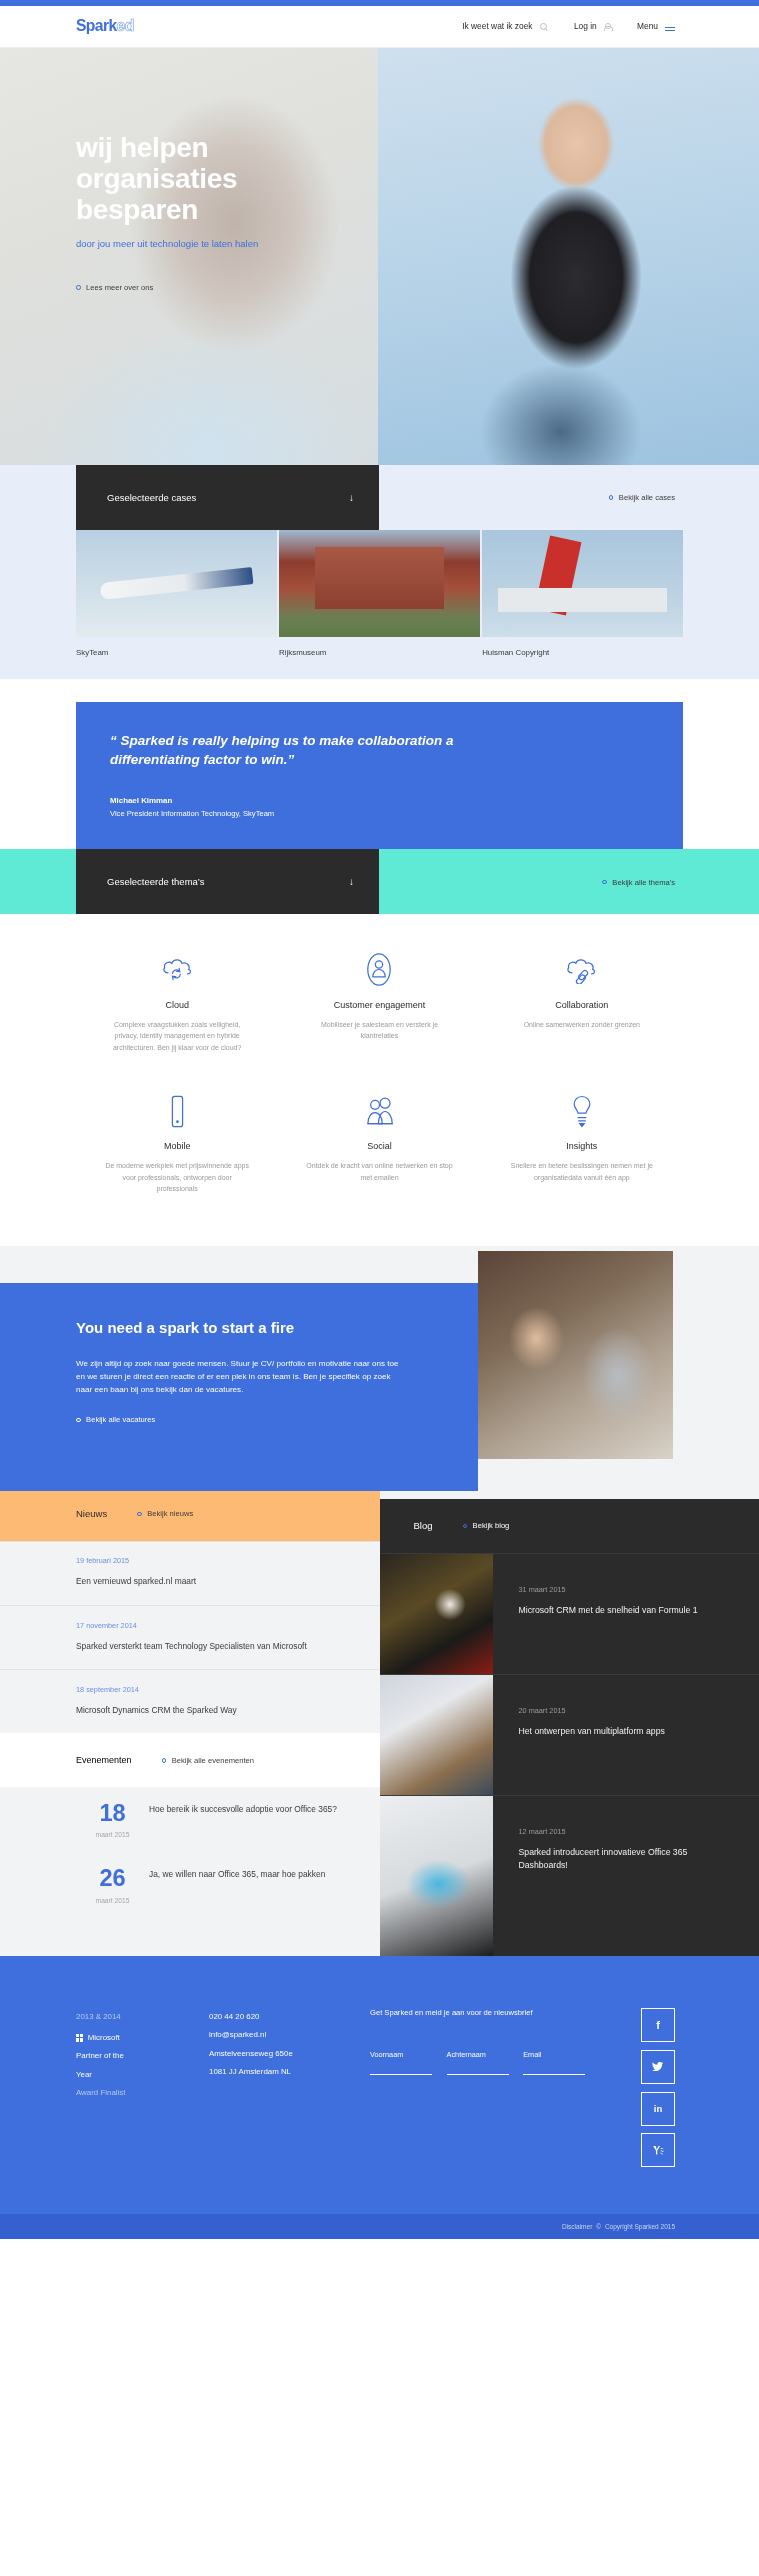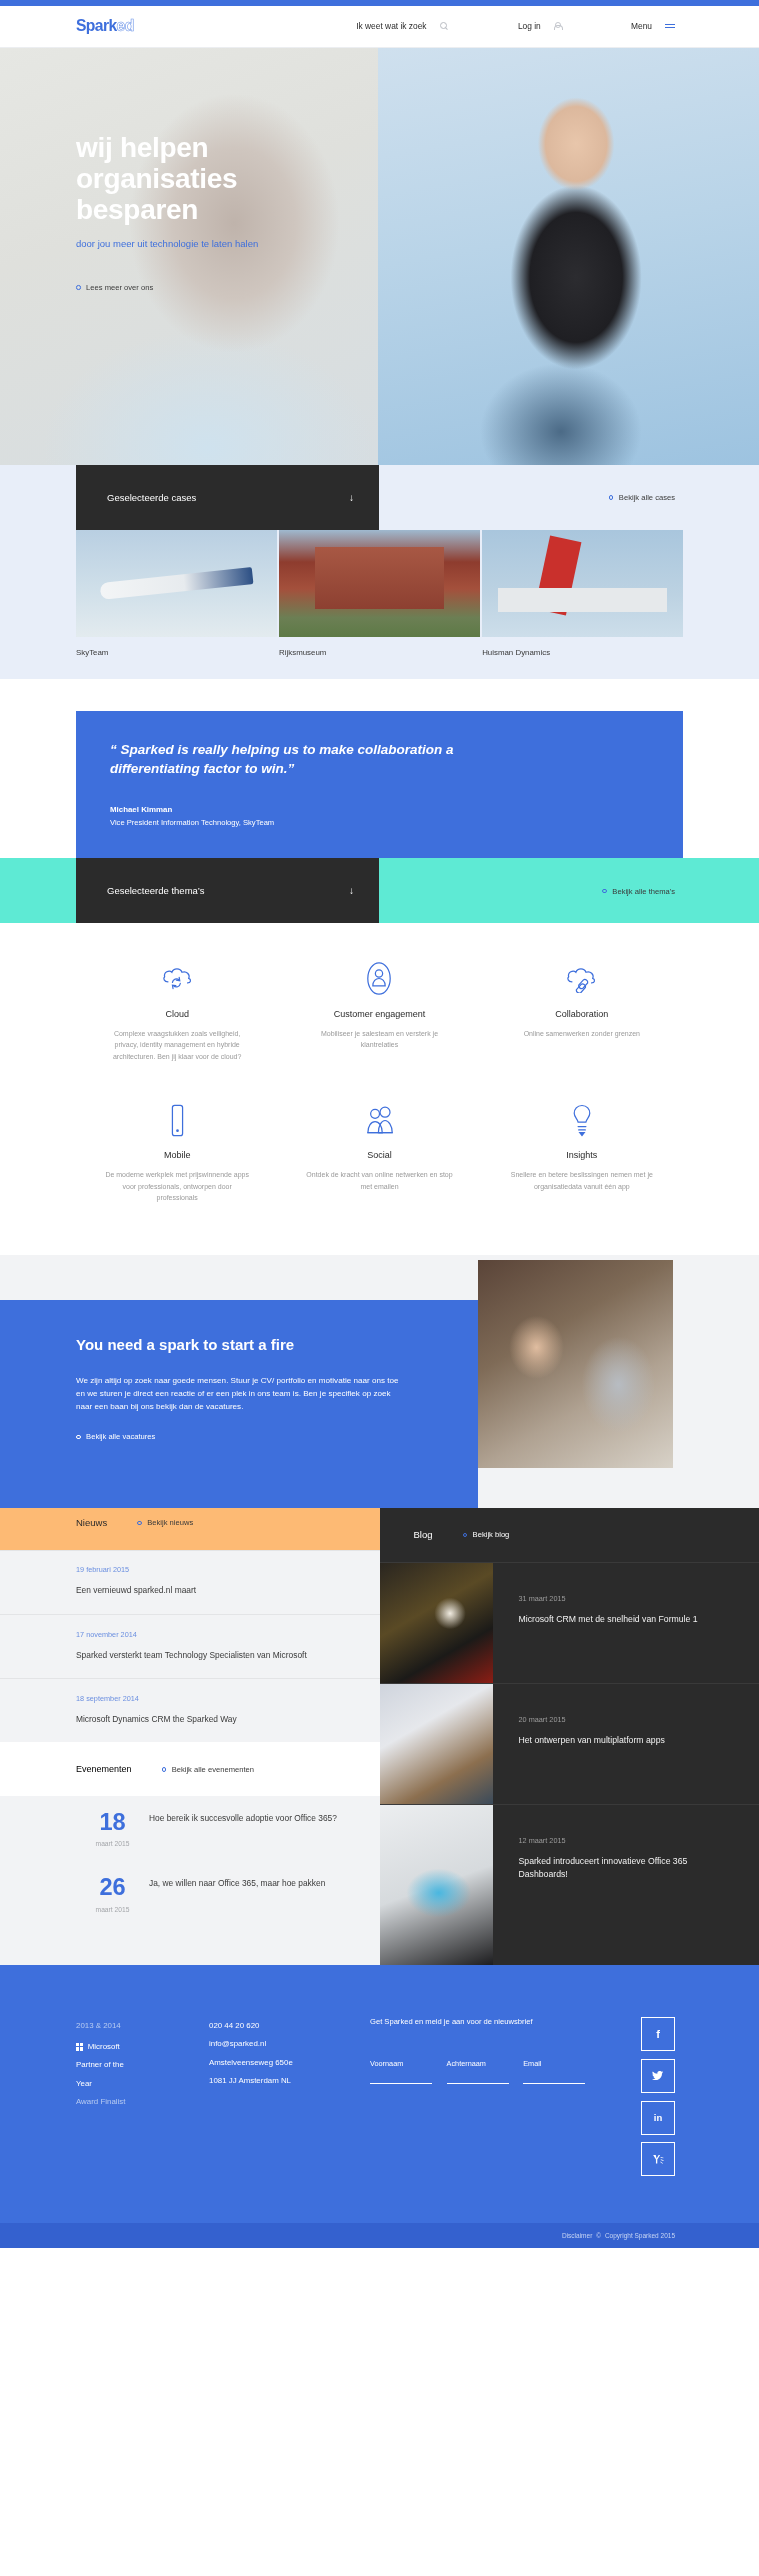--- a/index.html
+++ b/index.html
@@ -27,21 +27,21 @@
   .logo { margin-left: 76px; display: flex; align-items: flex-end; }
   .logo .spark {
     font-size: 15.7px; font-weight: bold; color: #3e6fdc;
     letter-spacing: -0.6px; line-height: 1;
   }
   .logo .ed {
     font-size: 15.7px; font-weight: bold; color: transparent;
     -webkit-text-stroke: 0.6px #6b93e8; line-height: 1; letter-spacing: -0.6px;
   }
   .nav { margin-left: auto; display: flex; align-items: center; gap: 26px; padding-right: 84px; }
-  .nav-item { display: flex; align-items: center; gap: 13px; cursor: pointer; margin-left: 44px; }
+  .nav-item { display: flex; align-items: flex-end; gap: 7px; cursor: pointer; }
   .nav-item span.lbl { font-size: 8.4px; color: #2b2b2b; }
   .icon-search { width: 8.4px; height: 8.4px; position: relative; display:inline-block; }
   .icon-search::before {
     content: ""; position: absolute; width: 5.6px; height: 5.6px;
     border: 0.8px solid #b9bcc2; border-radius: 50%; top: 0; left: 0;
   }
   .icon-search::after {
     content: ""; position: absolute; width: 2.8px; height: 0.8px;
     background: #b9bcc2; transform: rotate(45deg); bottom: 1.1px; right: 0px;
   }
@@ -141,21 +141,21 @@
     content:""; position:absolute; left:30%; top:8%; width:16%; height:70%;
     background:#c9302c; transform:rotate(12deg);
   }
   .case-img.c3::after {
     content:""; position:absolute; left:8%; top:55%; width:84%; height:22%;
     background:#e6e9eb;
   }
   .case-label { padding-top:11.2px; font-size:7.9px; color:#3a3a3a; }
 
   
-  .quote-wrap { background:#ffffff; padding-top:32px; }
+  .quote-wrap { background:#ffffff; padding-top:23px; }
   .quote {
     margin-left:76px; width:607px; background:#3e6fdc; color:#fff;
     padding: 29px 34px 31px 34px;
   }
   .quote .q {
     font-size:13.5px; font-style:italic; line-height:1.42; font-weight:600;
     max-width:393px;
   }
   .quote .who { margin-top:26px; font-size:7.9px; font-weight:bold; }
   .quote .role { margin-top:4.5px; font-size:7.6px; }
@@ -167,21 +167,21 @@
     width:33.333%; text-align:center; padding: 19px 27px 17px 27px; cursor:pointer;
   }
   .theme .ic { height:44px; display:flex; align-items:center; justify-content:center; }
   .theme h3 { margin-top:7.9px; font-size:9px; color:#2b2b2b; font-weight:400; }
   .theme p { margin-top:9px; font-size:7px; color:#9a9a9a; line-height:1.65; }
 
   
   .careers-wrap { background:#f2f3f5; padding: 33px 0 0 0; }
   .careers { position:relative; height:208px; }
   .careers-blue {
-    position:absolute; left:0; top:12px; width:478px; height:208px; background:#3e6fdc;
+    position:absolute; left:0; top:4px; width:478px; height:208px; background:#3e6fdc;
     color:#fff; padding: 36px 0 0 76px;
   }
   .careers-blue h2 { font-size:15px; font-weight:600; }
   .careers-blue p { margin-top:21.3px; font-size:8.1px; line-height:1.62; width:326px; }
   .careers-blue .lk { margin-top:19px; }
   .careers-img {
     position:absolute; left:478px; top:-28px; width:195px; height:208px;
     background:
       radial-gradient(ellipse 39px 45px at 30% 42%, #e0bda0 0%, rgba(224,189,160,0) 70%),
       radial-gradient(ellipse 51px 67px at 72% 60%, #b7bcc2 0%, rgba(183,188,194,0) 72%),
@@ -338,21 +338,21 @@
       <div class="case">
         <div class="case-img c1"></div>
         <div class="case-label">SkyTeam</div>
       </div>
       <div class="case">
         <div class="case-img c2"></div>
         <div class="case-label">Rijksmuseum</div>
       </div>
       <div class="case">
         <div class="case-img c3"></div>
-        <div class="case-label">Huisman Dynamics</div>
+        <div class="case-label">Huisman Copyright</div>
       </div>
     </div>
   </div>
 
   <div class="quote-wrap">
     <div class="quote">
       <div class="q">“ Sparked is really helping us to make collaboration a differentiating factor to win.”</div>
       <div class="who">Michael Kimman</div>
       <div class="role">Vice President Information Technology, SkyTeam</div>
     </div>

